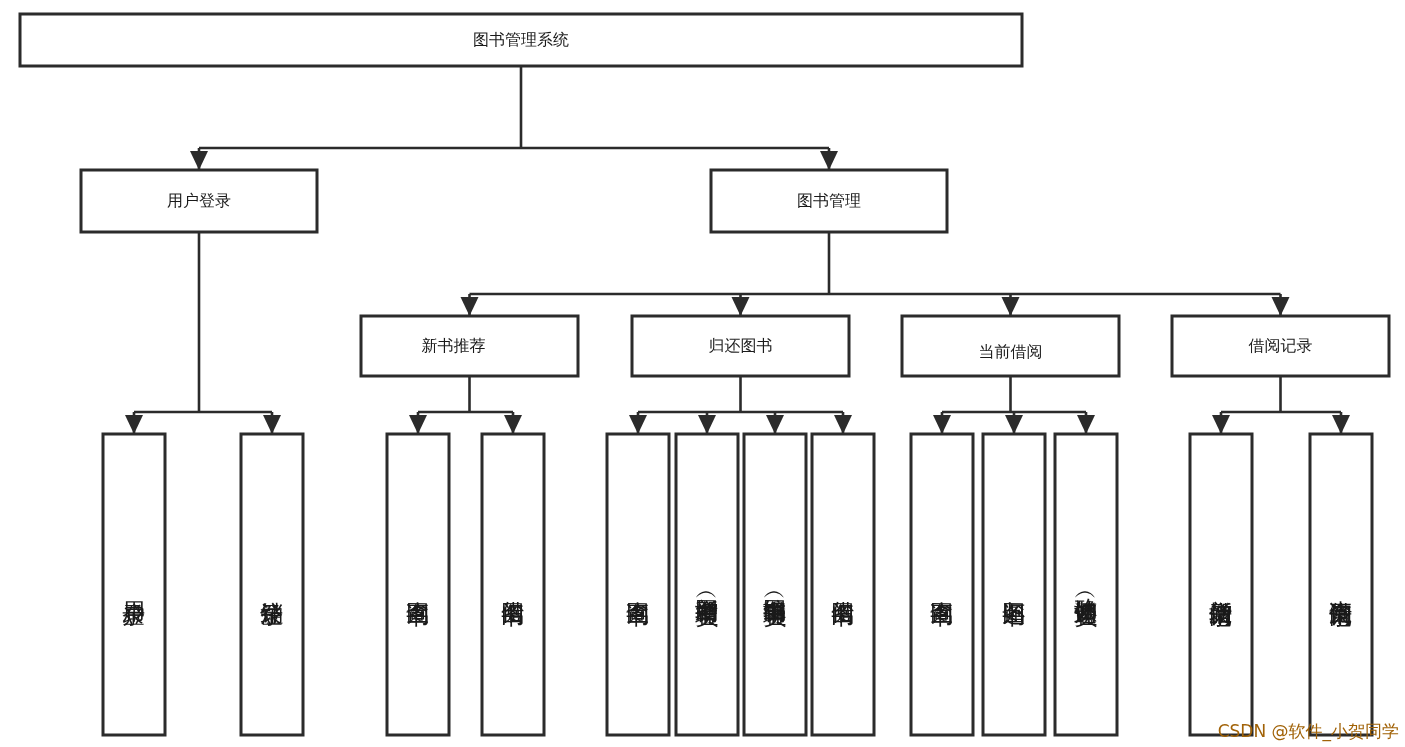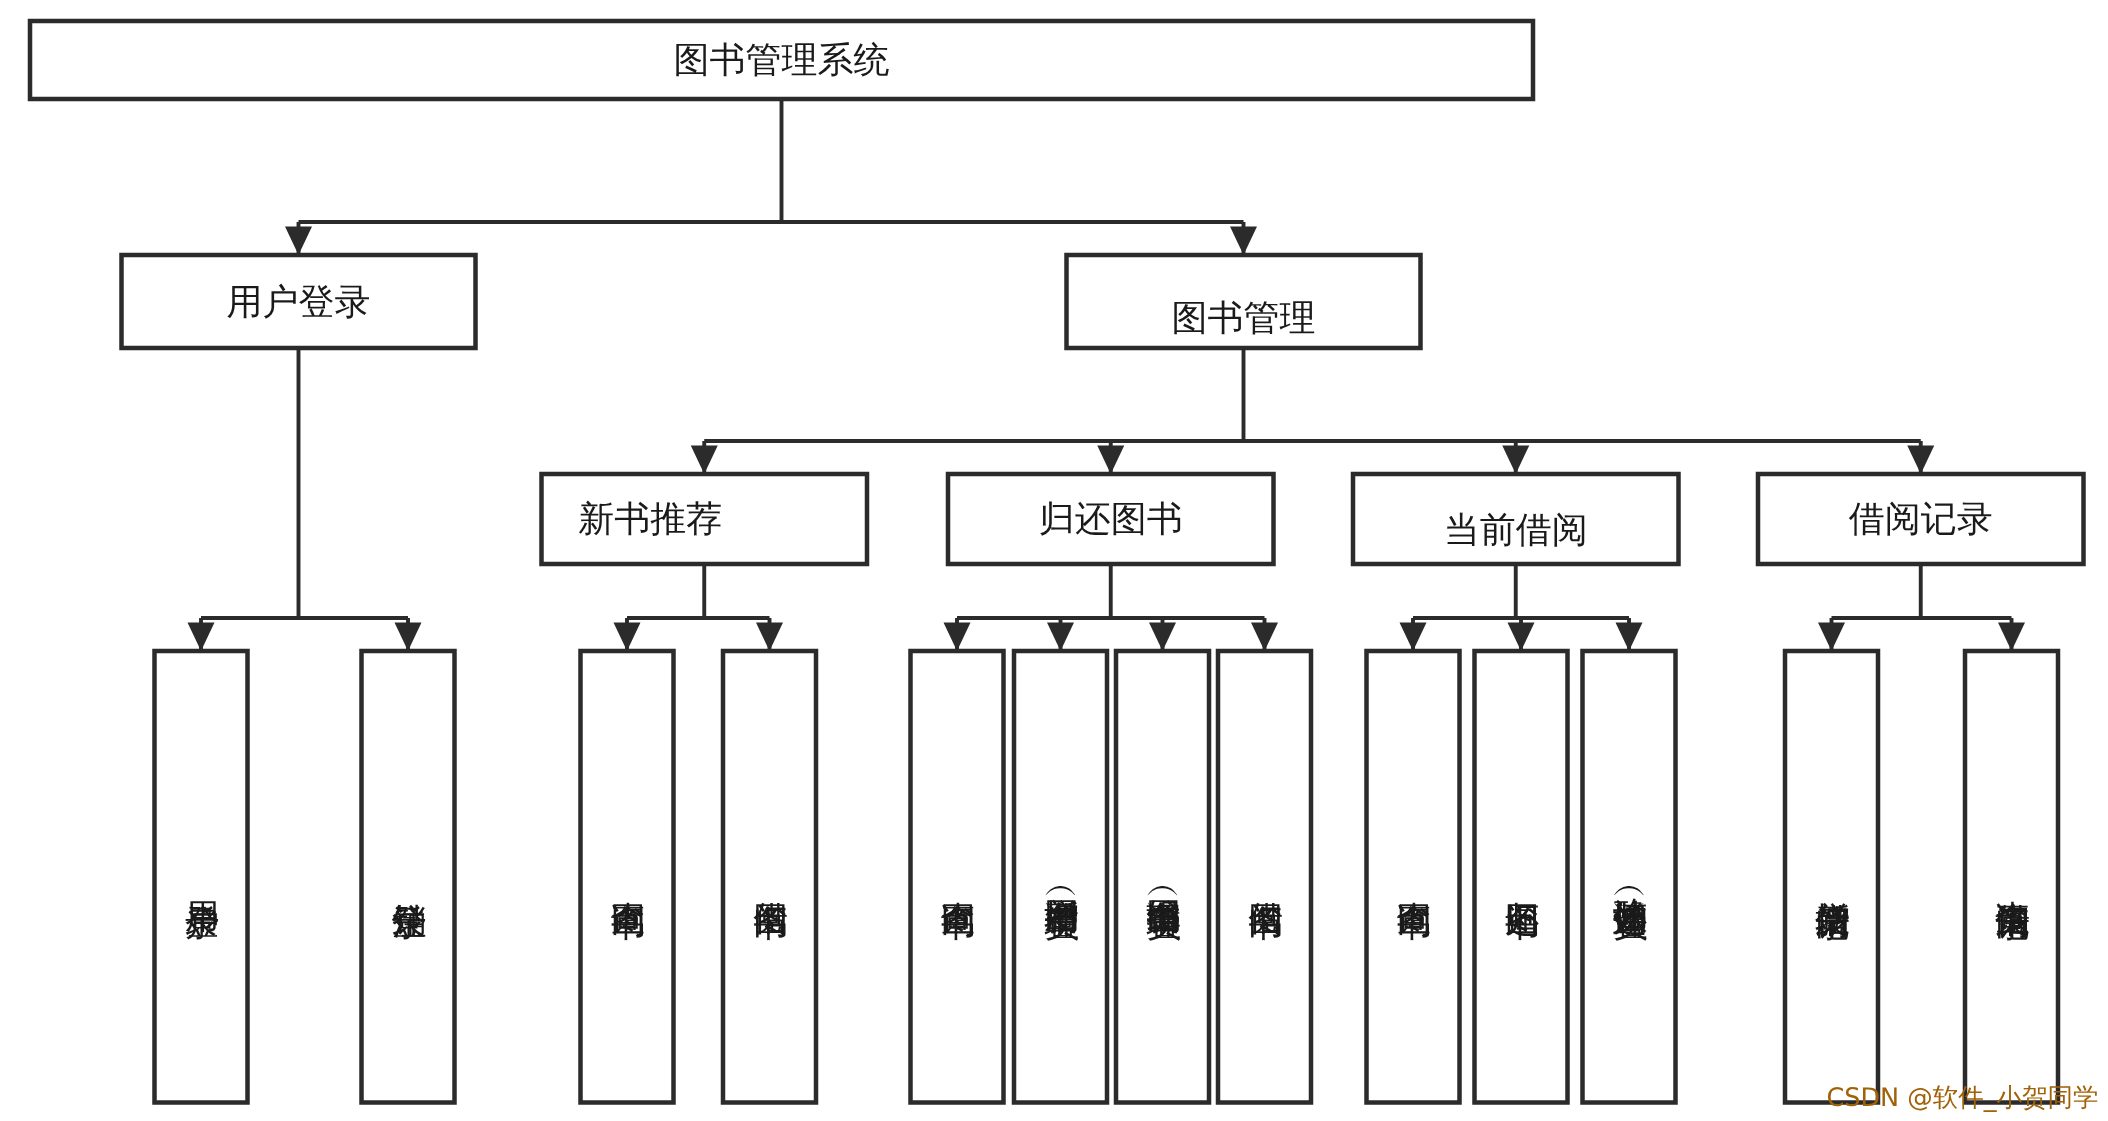--- a/index.html
+++ b/index.html
@@ -20,21 +20,21 @@
     writing-mode:vertical-rl;text-orientation:upright;
     font-size:23px;color:#1a1a1a;line-height:1.16;
     letter-spacing:1px;
     font-family:"DejaVu Sans","Liberation Sans",sans-serif;
     text-align:center;
     pointer-events:none;
   }
   .htext-wrap{
     position:absolute;
     display:flex;align-items:center;justify-content:center;
-    font-size:24px;color:#1a1a1a;
+    font-size:16px;color:#1a1a1a;
     font-family:Liberation Sans, sans-serif;
     pointer-events:none;
   }
   #watermark{
     position:absolute;right:6px;bottom:4px;
     font-size:17px;color:#a16207;
     font-family:"DejaVu Sans","Liberation Sans",sans-serif;
     white-space:nowrap;
   }
 </style>
@@ -116,22 +116,22 @@
         <rect x="911" y="434" width="62" height="301" class="node-box"></rect>
         <rect x="983" y="434" width="62" height="301" class="node-box"></rect>
         <rect x="1055" y="434" width="62" height="301" class="node-box"></rect>
         <rect x="1190" y="434" width="62" height="301" class="node-box"></rect>
         <rect x="1310" y="434" width="62" height="301" class="node-box"></rect>
       </g>
   </svg>
   <div id="labels-layer">
       <div class="htext-wrap" style="left: 20px; top: 14px; width: 1002px; height: 52px;">图书管理系统</div>
       <div class="htext-wrap" style="left: 81px; top: 170px; width: 236px; height: 62px;">用户登录</div>
-      <div class="htext-wrap" style="left: 711px; top: 170px; width: 236px; height: 62px; margin-top: 11px;">图书管理</div>
-      <div class="htext-wrap" style="left: 343px; top: 316px; width: 181px; height: 60px;">新书推荐</div>
+      <div class="htext-wrap" style="left: 711px; top: 170px; width: 236px; height: 62px;">图书管理</div>
+      <div class="htext-wrap" style="left: 363px; top: 316px; width: 181px; height: 60px;">新书推荐</div>
       <div class="htext-wrap" style="left: 632px; top: 316px; width: 217px; height: 60px;">归还图书</div>
       <div class="htext-wrap" style="left: 902px; top: 316px; width: 217px; height: 73px;">当前借阅</div>
       <div class="htext-wrap" style="left: 1172px; top: 316px; width: 217px; height: 60px; border-radius: 20px;">借阅记录</div>
       <div class="vtext-wrap" style="left: 103px; top: 434px; width: 62px; height: 301px;">用户登录</div>
       <div class="vtext-wrap" style="left: 241px; top: 434px; width: 62px; height: 301px;">注销登录</div>
       <div class="vtext-wrap" style="left: 387px; top: 434px; width: 62px; height: 301px;">查询图书</div>
       <div class="vtext-wrap" style="left: 482px; top: 434px; width: 62px; height: 301px;">借阅图书</div>
       <div class="vtext-wrap" style="left: 607px; top: 434px; width: 62px; height: 301px;">查询图书</div>
       <div class="vtext-wrap" style="left: 676px; top: 434px; width: 62px; height: 301px;">新增图书（管理员）</div>
       <div class="vtext-wrap" style="left: 744px; top: 434px; width: 62px; height: 301px;">编辑图书（管理员）</div>

